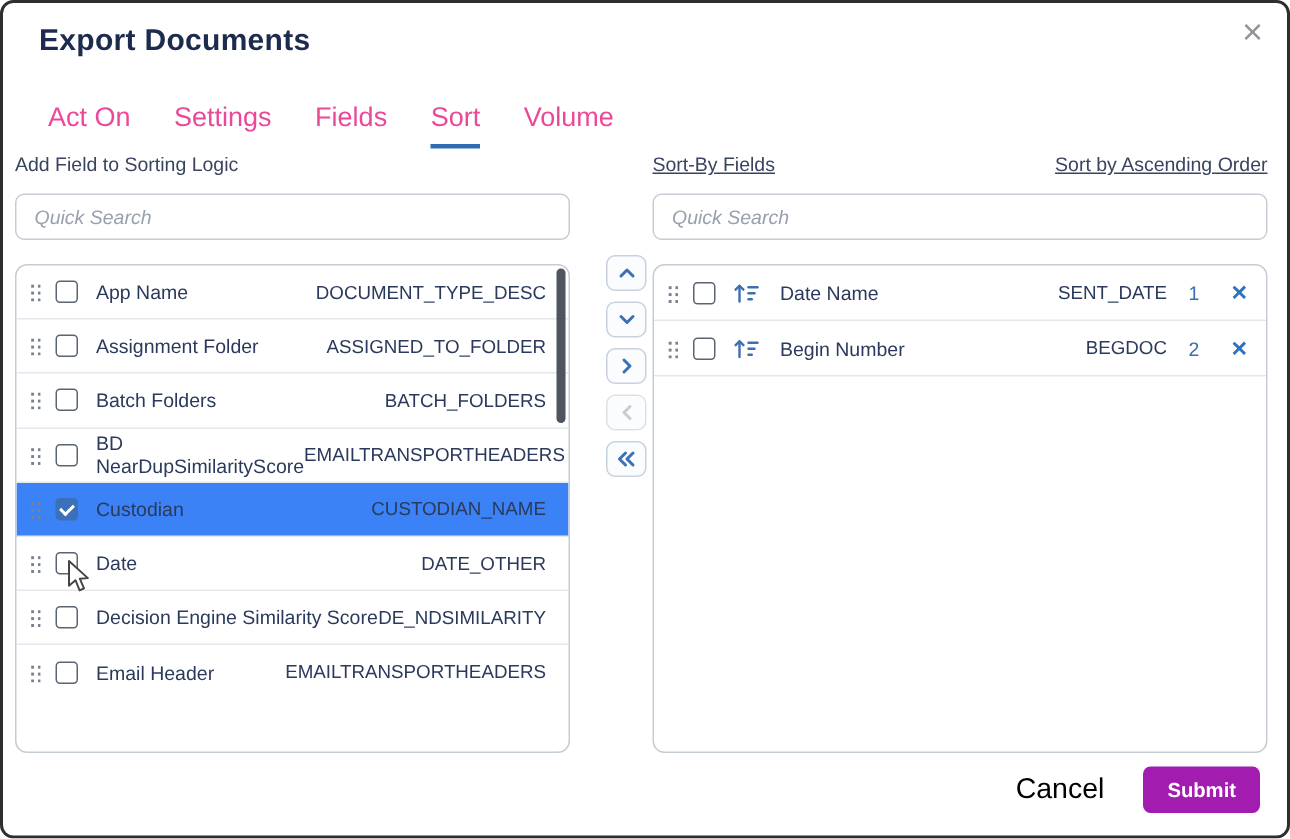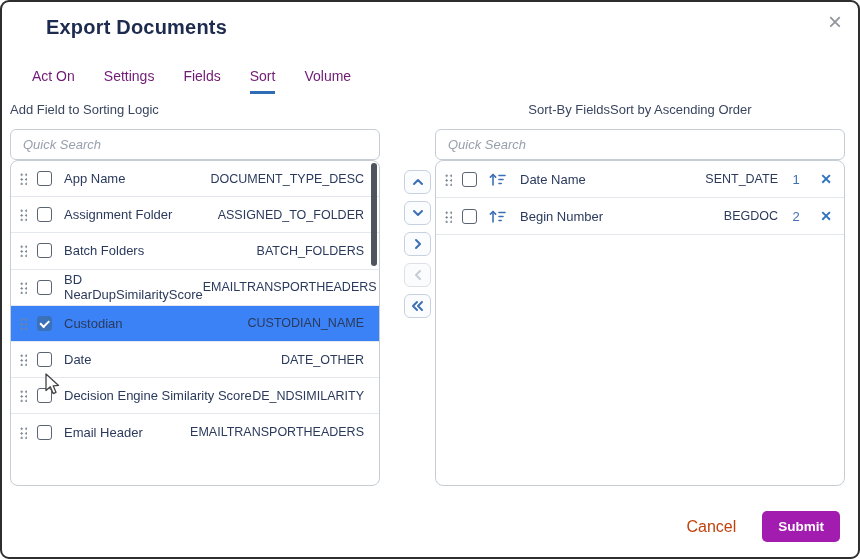--- a/index.html
+++ b/index.html
@@ -7,50 +7,50 @@
   body { width:860px; height:559px; font-family:"Liberation Sans", sans-serif; }
 
   .dialog {
     position:relative; width:860px; height:559px;
     background:#fff; border:2px solid #2e2e2e; border-radius:9px;
     overflow:hidden;
   }
 
   
   .title {
-    position:absolute; left:44px; top:14px;
+    position:absolute; left:24px; top:14px;
     font-size:20px; font-weight:700; color:#1d2b4f; letter-spacing:.2px;
   }
   .close {
     position:absolute; right:16px; top:8px;
     font-size:24px; font-weight:300; color:#90959b; line-height:1; cursor:pointer;
   }
 
   
   .tabs {
     position:absolute; left:30px; top:66px;
-    display:flex; gap:29px; font-size:14px; color:#701a75;
+    display:flex; gap:29px; font-size:18px; color:#ec4899;
   }
   .tab { padding-bottom:7px; border-bottom:3px solid transparent; cursor:pointer; }
   .tab.active { border-bottom-color:#2e6db4;text-align:center; }
 
   
   .panel-heading { font-size:13px; color:#39455e; height:15px; }
-  .panel-heading-row { display:flex; justify-content:center; }
+  .panel-heading-row { display:flex; justify-content:space-between;text-decoration:underline; }
 
   .qsearch {
     display:block; width:100%; height:31px; margin-top:12px;
     border:1px solid #c6ccd4; border-radius:6px; background:#fff;
     padding:0 12px; font-size:13px; color:#333;
     font-family:"Liberation Sans", sans-serif; outline:none;
   }
   .qsearch::placeholder { color:#97a0ad; font-style:italic; }
 
   .list {
-    margin-top:0; height:326px;
+    margin-top:16px; height:326px;
     border:1px solid #c6ccd4; border-radius:8px;
     background:#fff; position:relative; overflow:hidden;
   }
 
   .left-panel  { position:absolute; left:8px;  top:100px; width:370px; }
   .right-panel { position:absolute; left:433px; top:100px; width:410px; }
 
   .row {
     display:flex; align-items:center; height:36.2px;
     border-bottom:1px solid #e4e7ec; padding:0 15px 0 8px;
@@ -99,21 +99,21 @@
     display:flex; align-items:center; justify-content:center;
     color:#3d6fb5; cursor:pointer;
   }
   .xfer.disabled { border-color:#dde1e7; color:#c6ccd4; cursor:default; }
 
   
   .footer {
     position:absolute; right:18px; bottom:15px;
     display:flex; align-items:center; gap:26px;
   }
-  .cancel { color:#c2410c; font-size:16px; cursor:pointer; }
+  .cancel { color:#000000; font-size:19px; cursor:pointer; }
   .submit {
     background:#a21caf; color:#fff; border:none; border-radius:5px;
     padding:8px 16px; font-size:13.5px; font-weight:700;
     font-family:"Liberation Sans", sans-serif; cursor:pointer;
   }
 
   .cursor { position:absolute; left:42px; top:371px; pointer-events:none; z-index:10; }
 </style>
 </head>
 <body>

